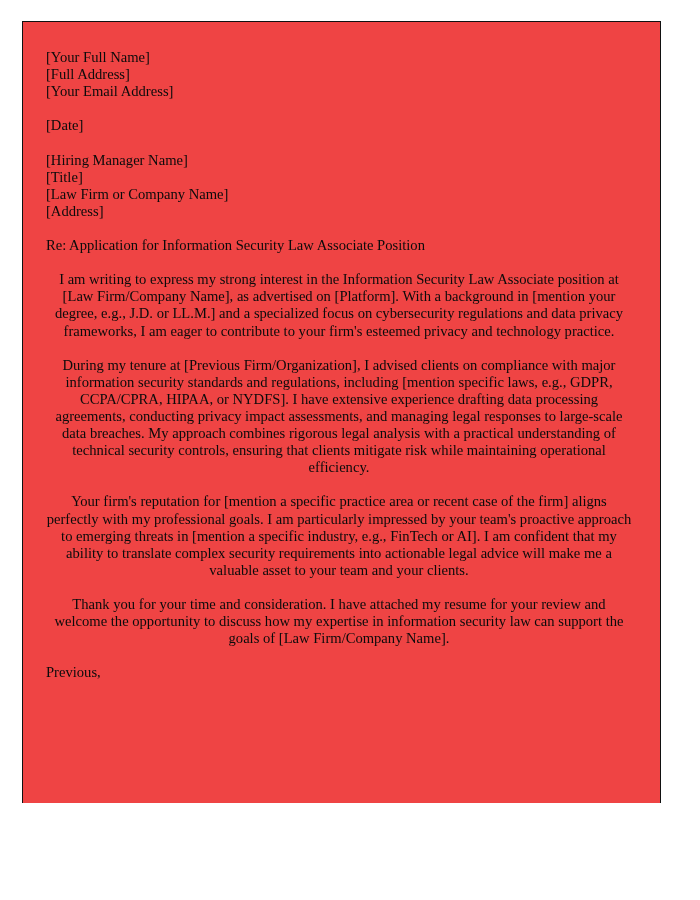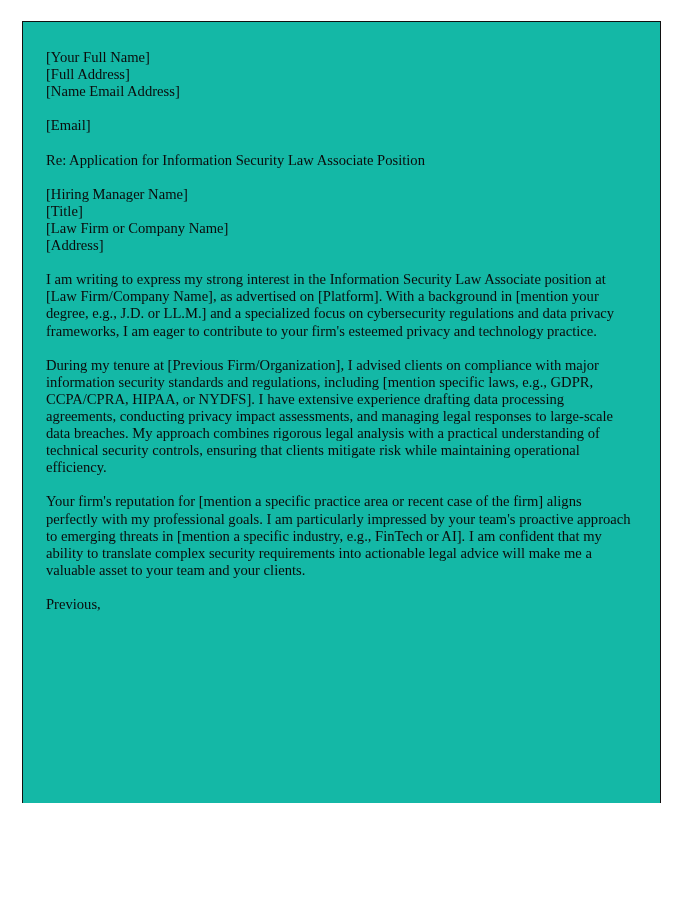--- a/index.html
+++ b/index.html
@@ -20,21 +20,21 @@
     background: #ffffff;
   }
 
   
   #document-page {
     position: absolute;
     left: 22px;
     top: 21px;
     width: 639px;
     height: 782px;
-    background: #14b8a6;
+    background: #ef4444;
     border-top: 1.5px solid #111111;
     border-left: 1.5px solid #111111;
     border-right: 1.5px solid #111111;
     border-bottom: none;
     overflow: hidden;
   }
 
   #letter-body {
     position: absolute;
     left: 23px;
@@ -55,67 +55,70 @@
   }
 
   .line {
     display: block;
     white-space: pre-wrap;
   }
 
   .para {
     display: block;
     white-space: normal;
-    text-align: left;
+    text-align: center;
     hyphens: none;
   }
 </style>
 </head>
 <body>
 
 <div id="page-canvas">
 
   <div id="document-page">
 
     <div id="letter-body">
 
       <div class="block">
         <span class="line">[Your Full Name]</span>
         <span class="line">[Full Address]</span>
-        <span class="line">[Name Email Address]</span>
+        <span class="line">[Your Email Address]</span>
       </div>
 
       <div class="block">
-        <span class="line">[Email]</span>
-      </div>
-
-      <div class="block">
-        <span class="line">Re: Application for Information Security Law Associate Position</span>
+        <span class="line">[Date]</span>
       </div>
 
       <div class="block">
         <span class="line">[Hiring Manager Name]</span>
         <span class="line">[Title]</span>
         <span class="line">[Law Firm or Company Name]</span>
         <span class="line">[Address]</span>
+      </div>
+
+      <div class="block">
+        <span class="line">Re: Application for Information Security Law Associate Position</span>
       </div>
 
 
       <div class="block">
         <span class="para">I am writing to express my strong interest in the Information Security Law Associate position at [Law Firm/Company Name], as advertised on [Platform]. With a background in [mention your degree, e.g., J.D. or LL.M.] and a specialized focus on cybersecurity regulations and data privacy frameworks, I am eager to contribute to your firm's esteemed privacy and technology practice.</span>
       </div>
 
       <div class="block">
         <span class="para">During my tenure at [Previous Firm/Organization], I advised clients on compliance with major information security standards and regulations, including [mention specific laws, e.g., GDPR, CCPA/CPRA, HIPAA, or NYDFS]. I have extensive experience drafting data processing agreements, conducting privacy impact assessments, and managing legal responses to large-scale data breaches. My approach combines rigorous legal analysis with a practical understanding of technical security controls, ensuring that clients mitigate risk while maintaining operational efficiency.</span>
       </div>
 
       <div class="block">
         <span class="para">Your firm's reputation for [mention a specific practice area or recent case of the firm] aligns perfectly with my professional goals. I am particularly impressed by your team's proactive approach to emerging threats in [mention a specific industry, e.g., FinTech or AI]. I am confident that my ability to translate complex security requirements into actionable legal advice will make me a valuable asset to your team and your clients.</span>
       </div>
 
+      <div class="block">
+        <span class="para">Thank you for your time and consideration. I have attached my resume for your review and welcome the opportunity to discuss how my expertise in information security law can support the goals of [Law Firm/Company Name].</span>
+      </div>
 
       <div class="block">
         <span class="line">Previous,</span>
       </div>
 
     </div>
   </div>
 </div>
 
 </body></html>

